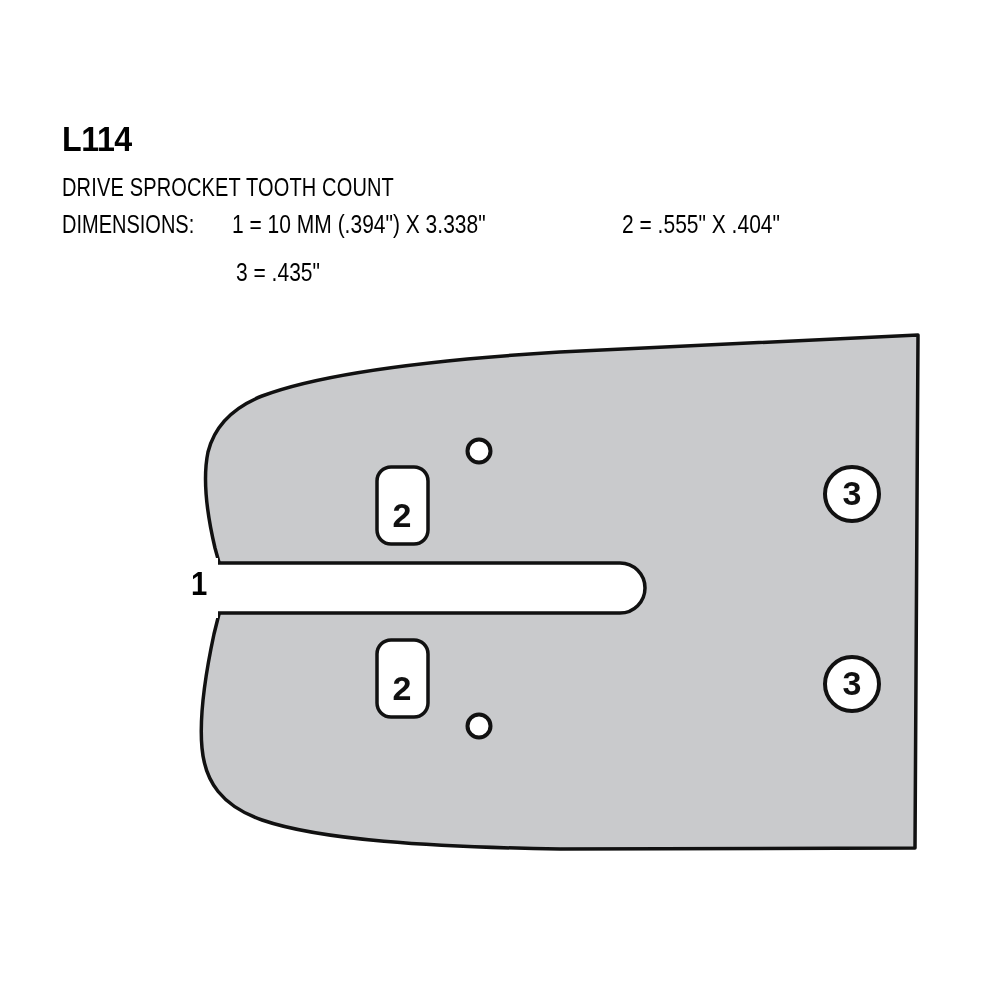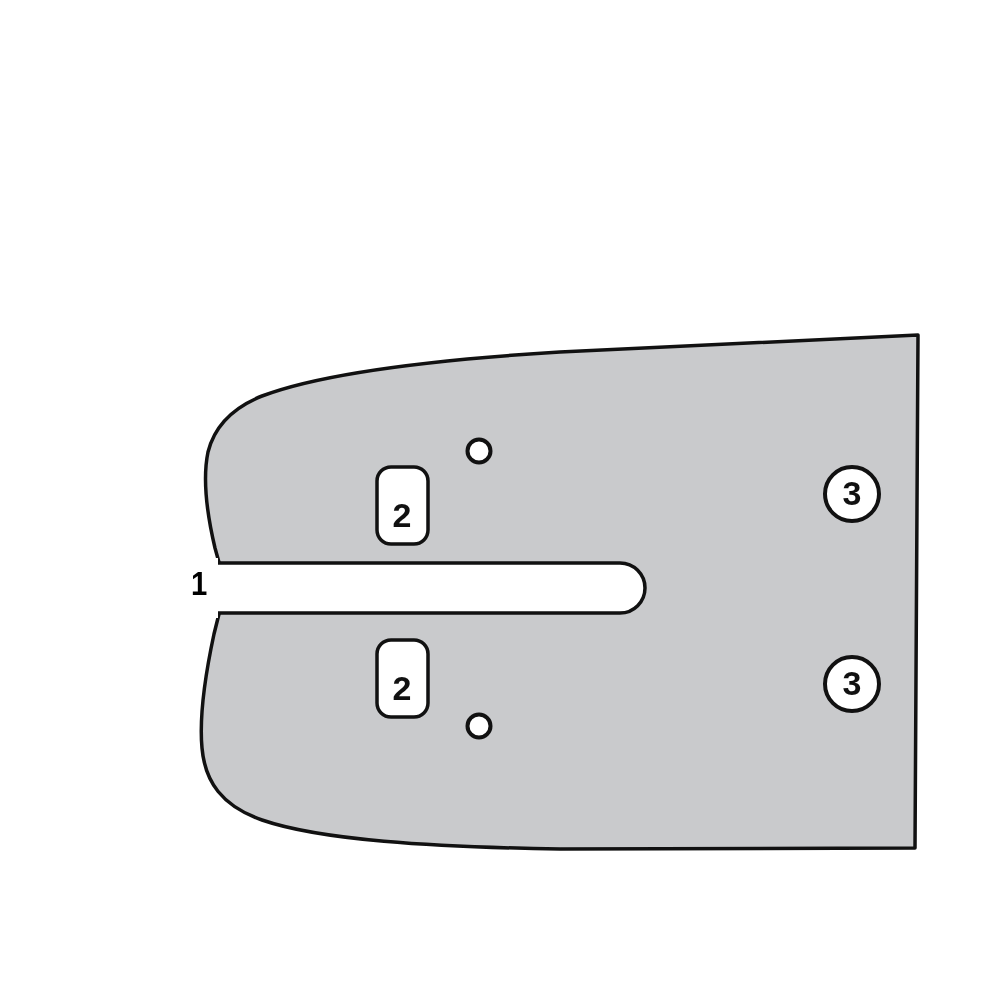--- a/index.html
+++ b/index.html
@@ -118,20 +118,33 @@
     font-family: "Liberation Sans", sans-serif;
     transform: scaleX(0.86);
     transform-origin: left top;
   }
 </style>
 </head>
 <body>
 
 <div id="page">
 
+  <div class="text-block">
+    <div class="part-number">L114</div>
+
+    <div class="subtitle">DRIVE SPROCKET TOOTH COUNT</div>
+
+    <div class="dim-label">DIMENSIONS:</div>
+
+    <div class="dim-1">1 = 10 MM (.394") X 3.338"</div>
+
+    <div class="dim-2">2 = .555" X .404"</div>
+
+    <div class="dim-3">3 = .435"</div>
+  </div>
 
   <svg id="diagram" viewBox="0 0 1000 1000" width="1000" height="1000">
 
     <defs>
 
       <path id="barBody" d="M 918,335
            L 560,352
            C 430,360 320,374 262,396
            C 232,408 214,428 208,452
            C 203,476 206,510 215,548

